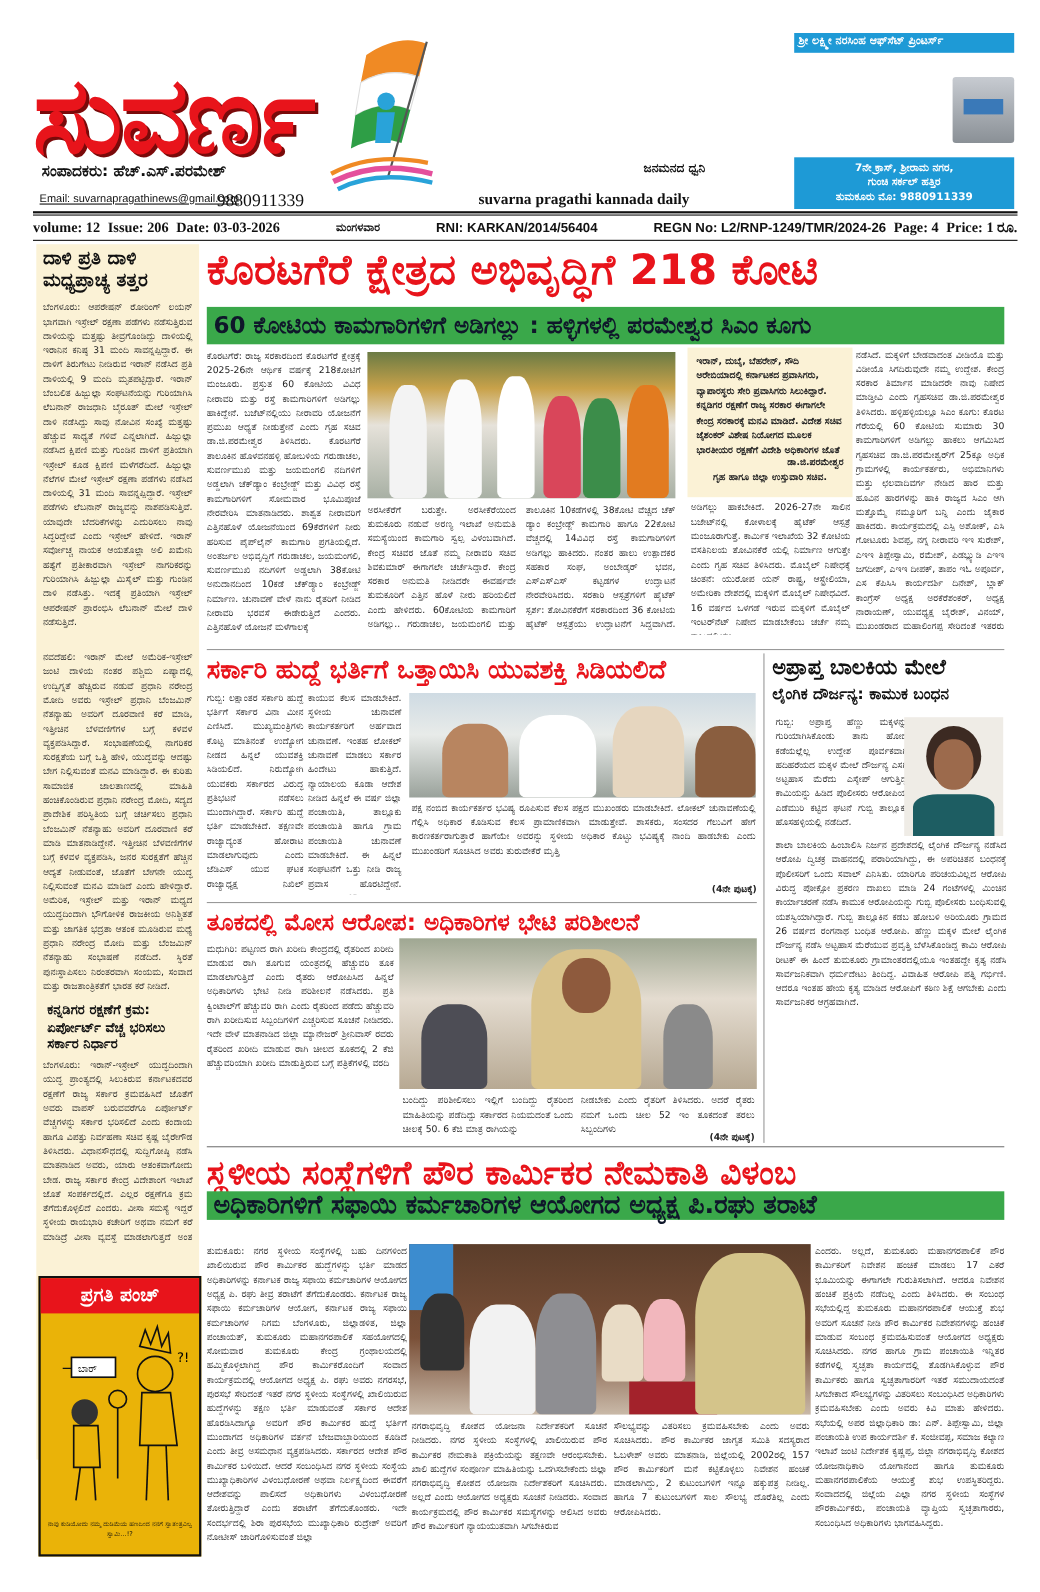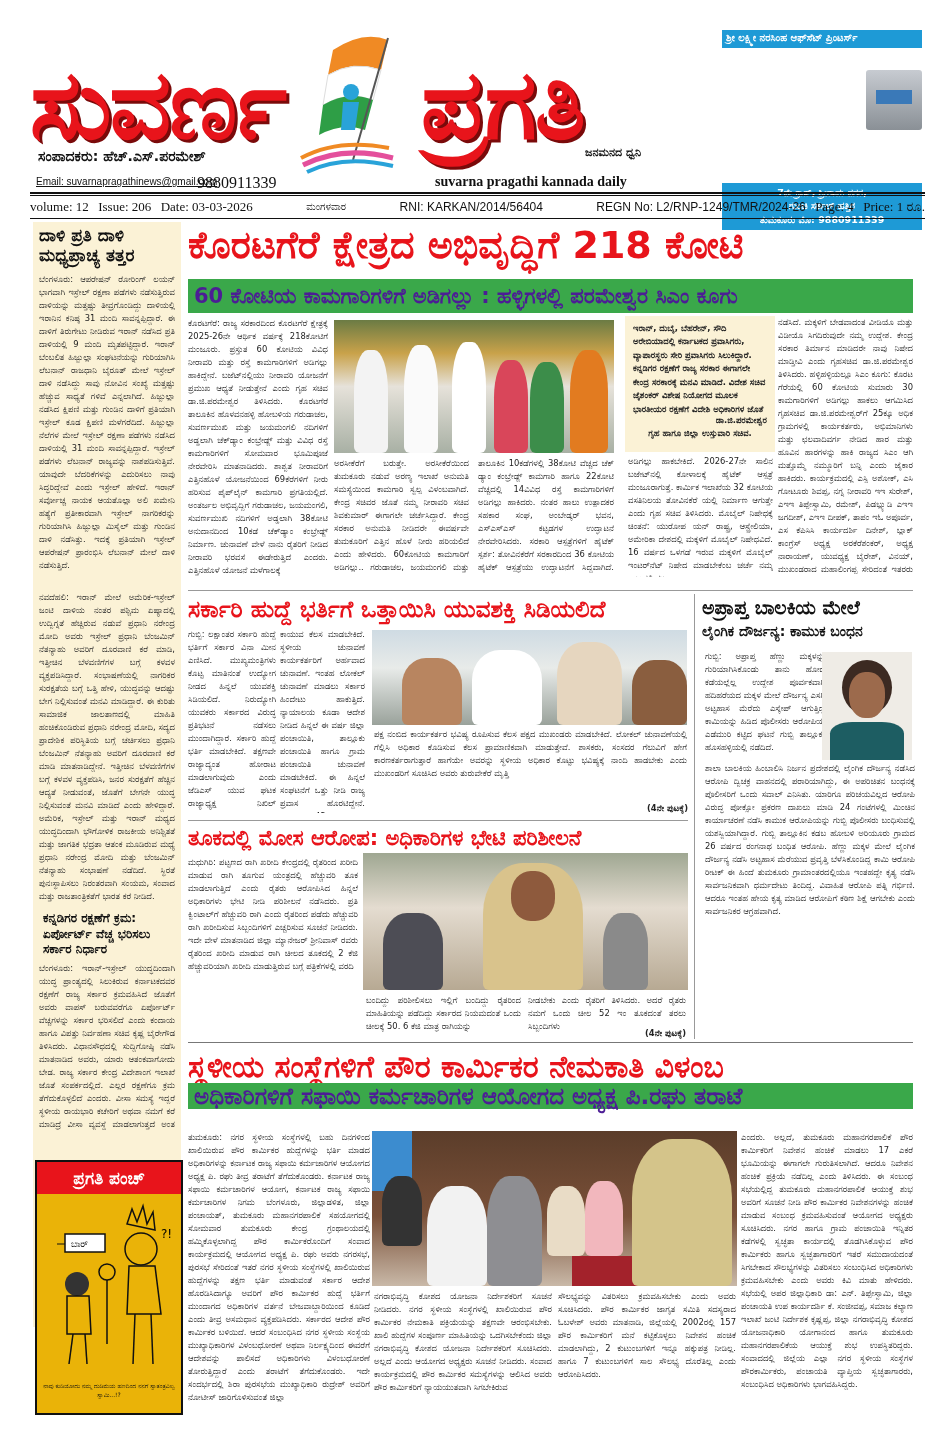--- a/index.html
+++ b/index.html
@@ -11,49 +11,49 @@
   .mast-title { position: absolute; top: 40px; left: 30px; height: 130px; display: flex; align-items: center; }
   .mast-word { font-family: "DejaVu Sans", sans-serif; font-weight: bold; color: #e8141b; font-size: 96px; line-height: 1; letter-spacing: -2px; text-shadow: 3px 3px 0 #7a0a0a; }
   .mast-logo { width: 120px; height: 150px; position: relative; margin: 0 8px; }
   .editor { top: 148px; left: 38px; font-size: 14px; font-weight: bold; color: #111; }
   .email { top: 176px; left: 36px; font-size: 10px; font-family: "Liberation Sans", sans-serif; text-decoration: underline; }
   .phone { top: 174px; left: 197px; font-size: 16px; font-family: "Liberation Serif", serif; }
   .tagline { top: 146px; left: 585px; font-size: 11px; font-weight: bold; }
   .eng-tag { top: 174px; left: 435px; font-size: 14px; font-family: "Liberation Serif", serif; font-weight: bold; }
 
   
-  .ad { top: 30px; left: 722px; width: 200px; height: 200px; font-size: 9px; }
+  .ad { top: 30px; left: 722px; width: 200px; height: 160px; font-size: 9px; }
   .ad-head { background: #1e9ad6; color: #fff; font-weight: bold; padding: 2px 4px; font-size: 10px; height: 18px; }
   .ad-body { padding: 2px 4px; line-height: 1.45; color: #111; width: 140px; }
   .ad-img { position: absolute; top: 40px; right: 0; width: 56px; height: 60px; background: linear-gradient(180deg,#c7cbd1,#8a9096); border-radius: 3px; }
   .ad-img::after { content: ""; position: absolute; left: 10px; top: 20px; width: 36px; height: 14px; background: #3a79b8; }
   .ad-foot { position: absolute; bottom: 0; left: 0; width: 200px; background: #1e9ad6; color: #fff; text-align: center; font-weight: bold; line-height: 1.45; padding: 3px 0; font-size: 9.5px; }
 
   .rule { left: 30px; width: 895px; height: 2px; background: #111; }
 
   
-  .infobar { top: 198px; left: 30px; width: 895px; height: 18px; display: flex; justify-content: space-between; align-items: center; font-family: "Liberation Serif", serif; font-weight: normal; font-size: 13px; text-align: center; }
+  .infobar { top: 198px; left: 30px; width: 895px; height: 18px; display: flex; justify-content: space-between; align-items: center; font-family: "Liberation Serif", serif; font-weight: bold; font-size: 13px; text-align: center; }
   .infobar .sans { font-family: "Liberation Sans", sans-serif; font-size: 12px; padding-left: 44px; }
 
   
   .leftcol { top: 222px; left: 33px; width: 148px; height: 1105px; background: #fbf2d6; }
   .left-head { font-weight: bold; font-size: 17px; line-height: 1.15; padding: 4px 6px; color: #111; }
   .body-text { font-size: 8.4px; line-height: 1.55; color: #222; text-align: justify; }
   .left-sub { font-weight: bold; font-size: 16px; line-height: 1.2; padding: 4px 6px 2px; }
   .left-sub2 { font-weight: bold; font-size: 12px; line-height: 1.3; padding: 4px 10px 2px; }
 
   
   .cartoon { top: 1160px; left: 35px; width: 148px; height: 255px; border: 2px solid #111; background: #eab308; }
   .cartoon-head { background: #e8141b; color: #fff; font-weight: bold; font-size: 17px; text-align: center; height: 32px; line-height: 32px; }
   .cartoon-art { height: 185px; position: relative; }
   .cartoon-cap { font-size: 6px; text-align: center; padding: 2px 6px; line-height: 1.5; }
 
   
   .hl-red { color: #e8141b; font-weight: bold; white-space: nowrap; }
-  .green-banner { background: #3aa84a; color: #4c1d95; font-weight: bold; white-space: nowrap; display: flex; align-items: center; padding-left: 6px; }
+  .green-banner { background: #3aa84a; color: #0f172a; font-weight: bold; white-space: nowrap; display: flex; align-items: center; padding-left: 6px; }
 
   .photo { overflow: hidden; }
   .p-sky { background: linear-gradient(180deg,#b9c7cf 0%,#d8dee0 40%,#7c6a52 100%); }
   .p-hall { background: linear-gradient(180deg,#5b3d2a 0%,#7a5038 55%,#c9b9a8 100%); }
   .figure { position: absolute; border-radius: 40% 40% 6px 6px; }
 
   .quote { background: #fbf2d6; font-size: 8.4px; line-height: 1.6; padding: 6px 8px; font-weight: bold; color: #222; }
   .vline { width: 1px; background: #999; }
   .hline { height: 1px; background: #999; }
   .cont { font-weight: bold; }
@@ -69,21 +69,20 @@
       <path d="M35 45 Q60 30 88 40 L80 70 Q55 60 30 75 Z" fill="#ffffff" stroke="#ddd"></path>
       <path d="M30 75 Q55 60 80 70 L72 100 Q50 92 26 105 Z" fill="#2e9e46"></path>
       <line x1="95" y1="8" x2="60" y2="130" stroke="#555" stroke-width="2"></line>
       <circle cx="58" cy="62" r="8" fill="#29a3d9"></circle>
       <path d="M50 72 L66 72 L62 100 L48 100 Z" fill="#29a3d9"></path>
       <path d="M10 135 Q50 115 100 128" stroke="#e44f9c" stroke-width="5" fill="none"></path>
       <path d="M14 142 Q50 124 100 136" stroke="#29a3d9" stroke-width="4" fill="none"></path>
       <path d="M8 128 Q45 108 96 118" stroke="#f08a24" stroke-width="4" fill="none"></path>
     </svg>
   </div>
-  <span class="mast-word">ಪ್ರಗತಿ</span>
 </div>
 <div class="abs editor">ಸಂಪಾದಕರು: ಹೆಚ್.ಎಸ್.ಪರಮೇಶ್</div>
 <div class="abs email">Email: suvarnapragathinews@gmail.com</div>
 <div class="abs phone">9880911339</div>
 <div class="abs tagline">ಜನಮನದ ಧ್ವನಿ</div>
 <div class="abs eng-tag">suvarna pragathi kannada daily</div>
 
 <div class="abs ad">
   <div class="ad-head">ಶ್ರೀ ಲಕ್ಷ್ಮೀ ನರಸಿಂಹ ಆಫ್‌ಸೆಟ್ ಪ್ರಿಂಟರ್ಸ್</div>
   <div class="ad-img"></div>

